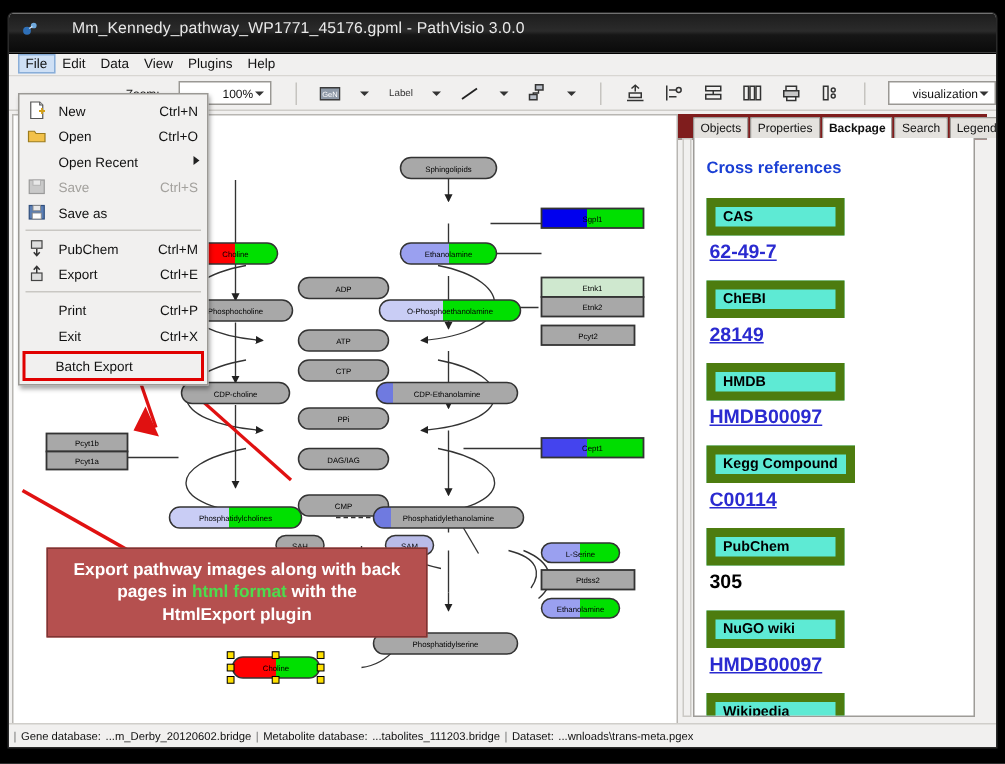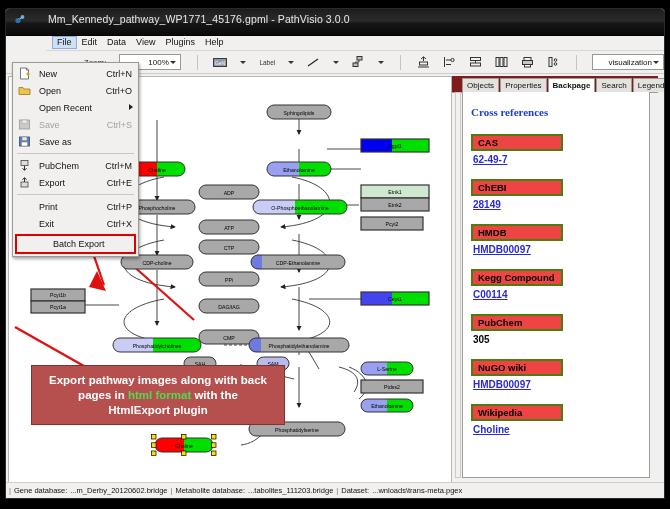--- a/index.html
+++ b/index.html
@@ -18,21 +18,21 @@
      border-bottom:1px solid #000;}
   #titlebar .tb-inner{position:absolute;left:8px;top:4px;display:flex;align-items:center;gap:22px;}
   #tb-icon{width:12px;height:12px;position:relative;}
   #tb-icon svg{display:block;}
   #tb-title{color:#e9e9e9;font-size:10.5px;letter-spacing:.1px;white-space:nowrap;}
 
   
   #client{position:relative;height:462px;background:#f1f0ef;}
 
   
-  #menubar{position:relative;height:14px;background:#f1f0ef;border-bottom:1px solid #d8d6d2;margin-left:40px;}
+  #menubar{position:relative;height:14px;background:#f1f0ef;border-bottom:1px solid #d8d6d2;}
   #menubar ul{list-style:none;margin:0;padding:0 0 0 6px;display:flex;gap:0;}
   #menubar li{font-size:9px;color:#111;padding:1px 5px;cursor:default;line-height:11px;}
   #menubar li.active{background:#cfe0f5;border:1px solid #8aaed8;padding:0 4px;}
 
   
   #toolbar{position:relative;height:22px;background:#f1f0ef;border-bottom:1px solid #cfcdc9;
            display:flex;align-items:center;padding-left:4px;gap:13px;}
   .tb-sep{width:1px;height:15px;background:#c6c4c0;margin:0 3px;}
   .tb-btn{width:15px;height:15px;display:flex;align-items:center;justify-content:center;cursor:default;}
   .tb-btn svg{display:block;}
@@ -60,24 +60,24 @@
   #tabstrip{position:relative;height:16px;display:flex;align-items:flex-end;
             padding-left:10px;gap:1px;border-bottom:1px solid #9e9c98;background:#7f1d1d;}
   .tab{font-size:8px;color:#111;padding:2px 4px 1px;background:#e4e2de;
        border:1px solid #9e9c98;border-bottom:none;line-height:10px;cursor:default;
        border-radius:1px 1px 0 0;}
   .tab.sel{background:#fff;font-weight:bold;position:relative;top:1px;padding-bottom:2px;}
   #backpage{position:absolute;left:10px;top:16px;width:188px;height:386px;background:#fff;
             border:1px solid #9e9c98;border-top:none;box-sizing:border-box;overflow:hidden;
             padding:10px 0 0 8px;}
   #backpage h2{font-size:11px;color:#1a3fd4;margin:4px 10px 14px 0;font-weight:bold;
-               font-family:Liberation Serif, serif;}
-  .xref-head{display:inline-block;min-width:92px;border:2px solid #4d7c0f;background:#ef4444;
+               font-family:Liberation Sans, sans-serif;}
+  .xref-head{display:inline-block;min-width:92px;border:6px solid #4d7c0f;background:#5eead4;
              font-size:9.5px;font-weight:bold;color:#000;padding:1px 5px;box-sizing:border-box;}
-  .xref-val{font-size:10px;margin:3px 0 12px 2px;}
+  .xref-val{font-size:13px;margin:3px 0 12px 2px;}
   .xref-val a{color:#2a2ad0;text-decoration:underline;font-weight:bold;}
   .xref-val.plain{color:#000;font-weight:bold;}
   #expr-head{font-size:10px;font-weight:bold;color:#000;margin-top:4px;}
   
   #bp-scroll{position:absolute;left:3px;top:16px;width:6px;height:386px;background:#f1f0ef;
              border:1px solid #cbc9c5;box-sizing:border-box;}
 
   
   #statusbar{position:absolute;left:0;bottom:0;width:100%;height:15px;background:#f1f0ef;
              border-top:1px solid #d0cecA;display:flex;align-items:center;}
@@ -89,21 +89,21 @@
             border:1px solid #9b9995;box-shadow:1px 2px 3px rgba(0,0,0,.35);z-index:40;
             padding:2px 0;}
   .mi{position:relative;display:flex;align-items:center;height:17px;font-size:9px;color:#111;
       padding-left:26px;cursor:default;}
   .mi .acc{position:absolute;right:6px;font-size:9px;color:#111;}
   .mi.disabled,.mi.disabled .acc{color:#a3a19d;text-align:right;}
   .mi .mi-ico{position:absolute;left:5px;top:2px;width:13px;height:13px;}
   .mi .submark{position:absolute;right:5px;width:0;height:0;
       border-top:3.5px solid transparent;border-bottom:3.5px solid transparent;border-left:4px solid #222;}
   .mi-sep{height:1px;background:#c9c7c3;margin:3px 4px;}
-  #batch-export{border:2px solid #e00000;margin:2px 2px 0;height:16px;padding-left:36px;}
+  #batch-export{border:2px solid #e00000;margin:2px 2px 0;height:16px;padding-left:20px;}
 
   
   #callout{position:absolute;left:22px;top:288px;width:252px;height:58px;
            background:#b5504f;border:1px solid #7e3433;z-index:30;
            display:flex;align-items:center;justify-content:center;text-align:center;}
   #callout p{margin:0;color:#fff;font-size:11.5px;font-weight:bold;line-height:15px;
              font-family:"Liberation Sans",sans-serif;}
   #callout .hl{color:#4ddc4d;}
 
   

